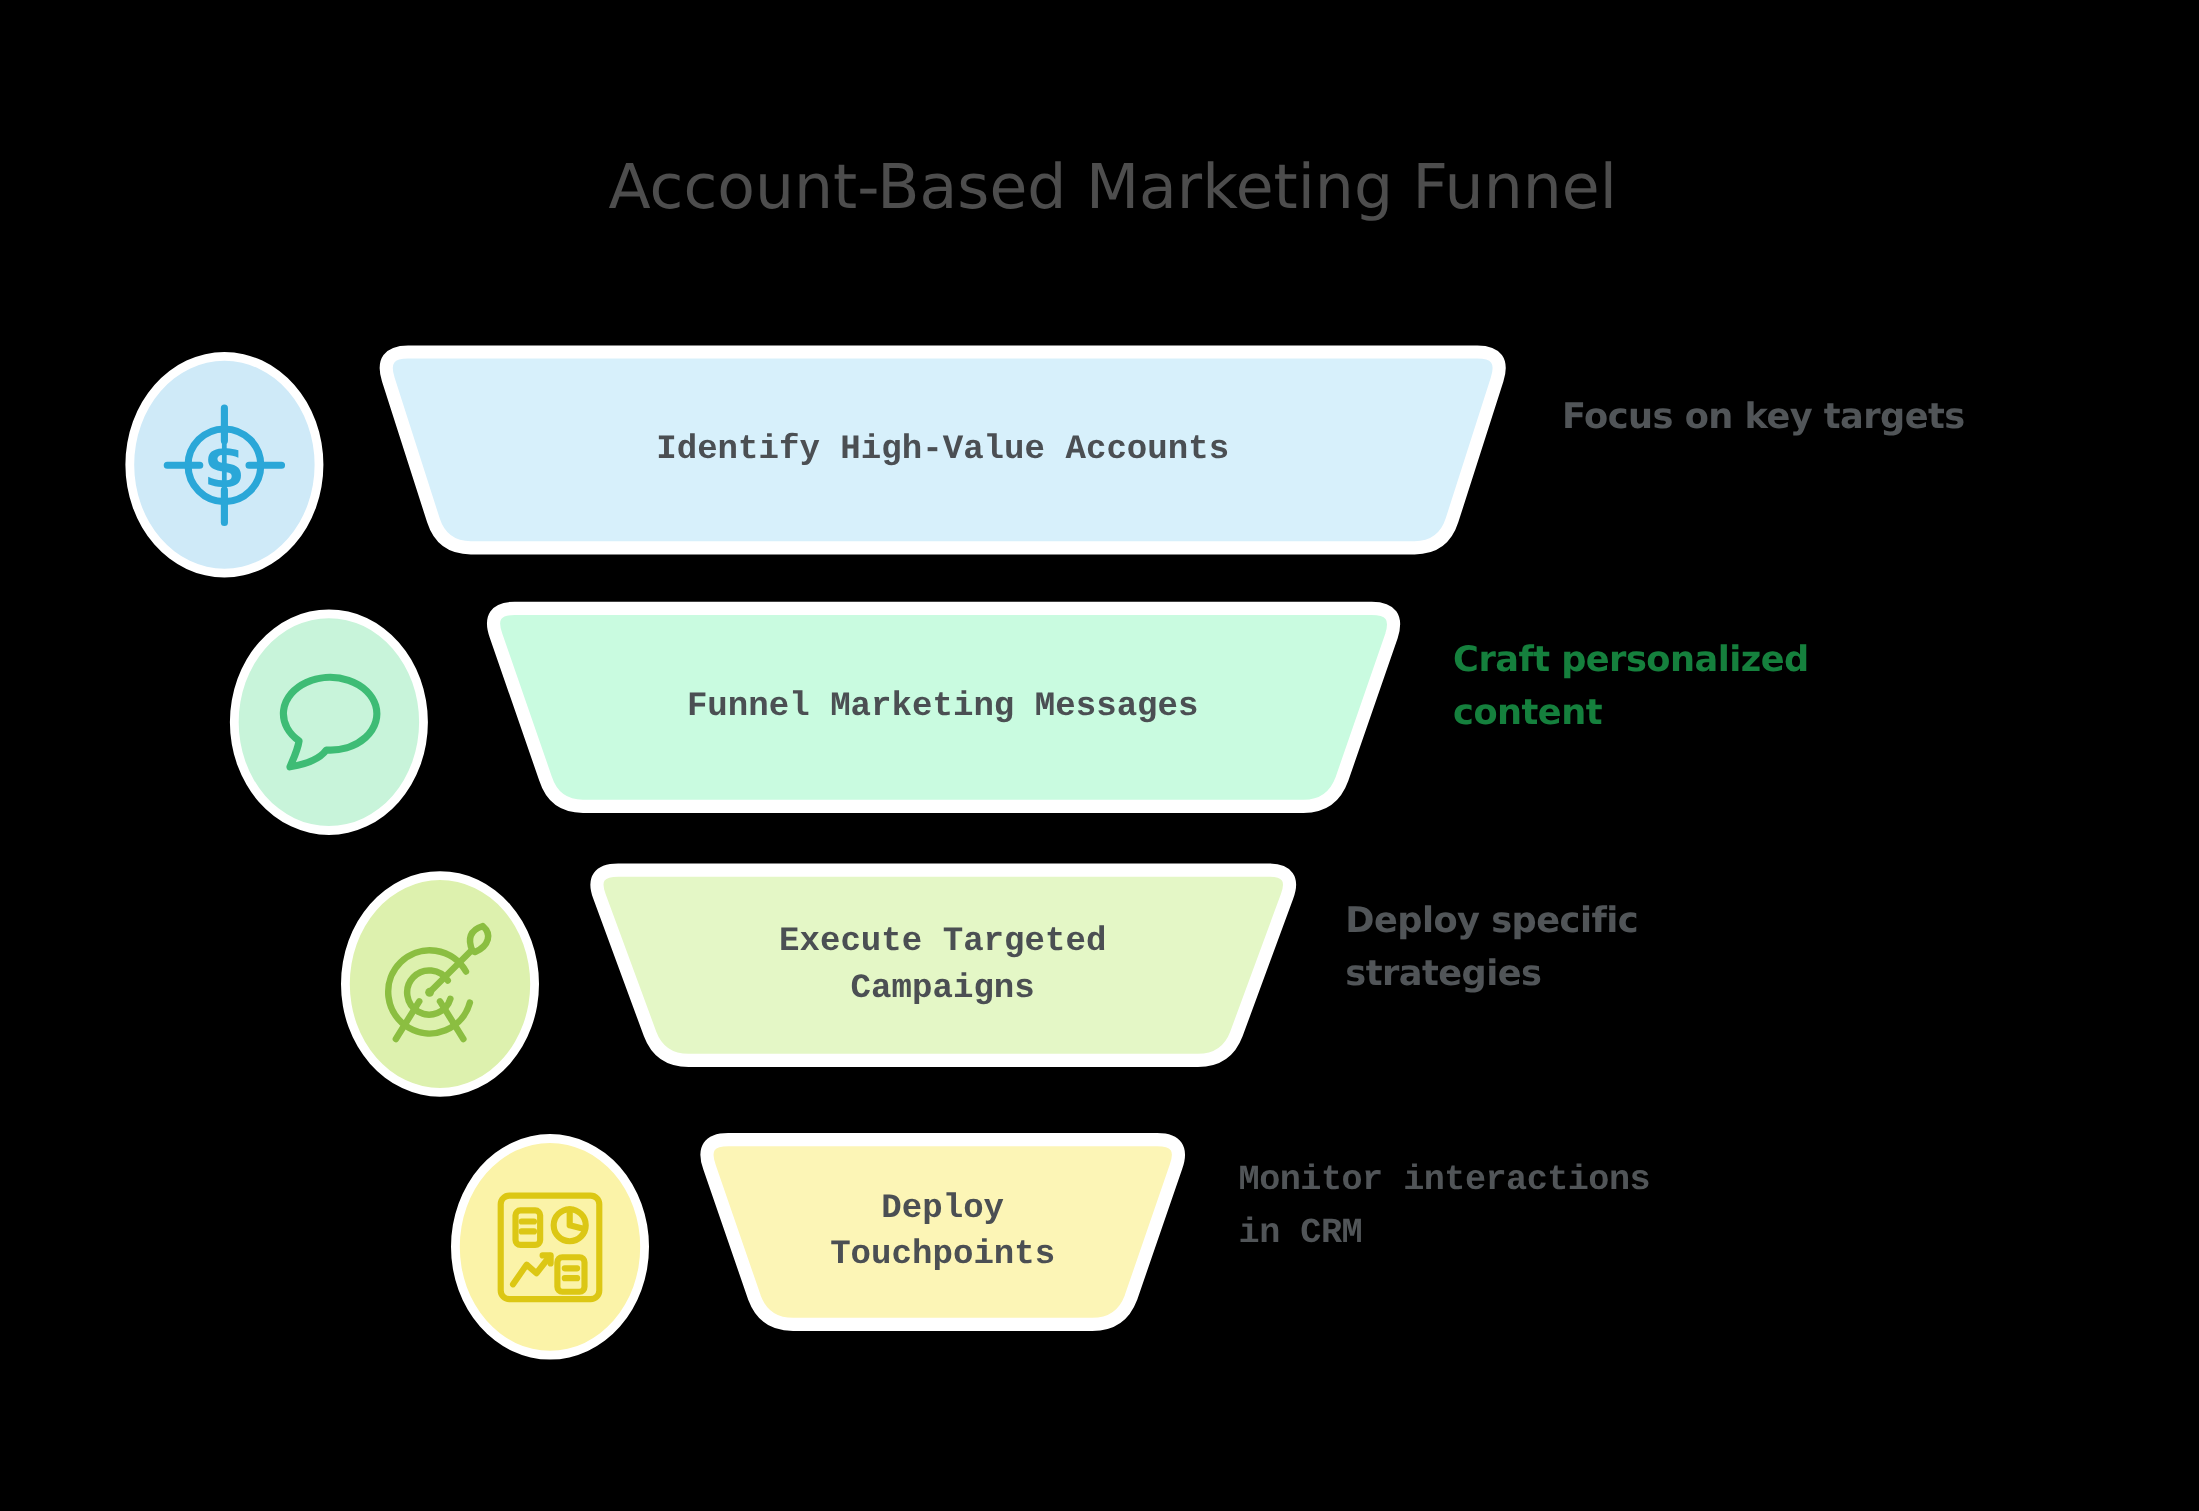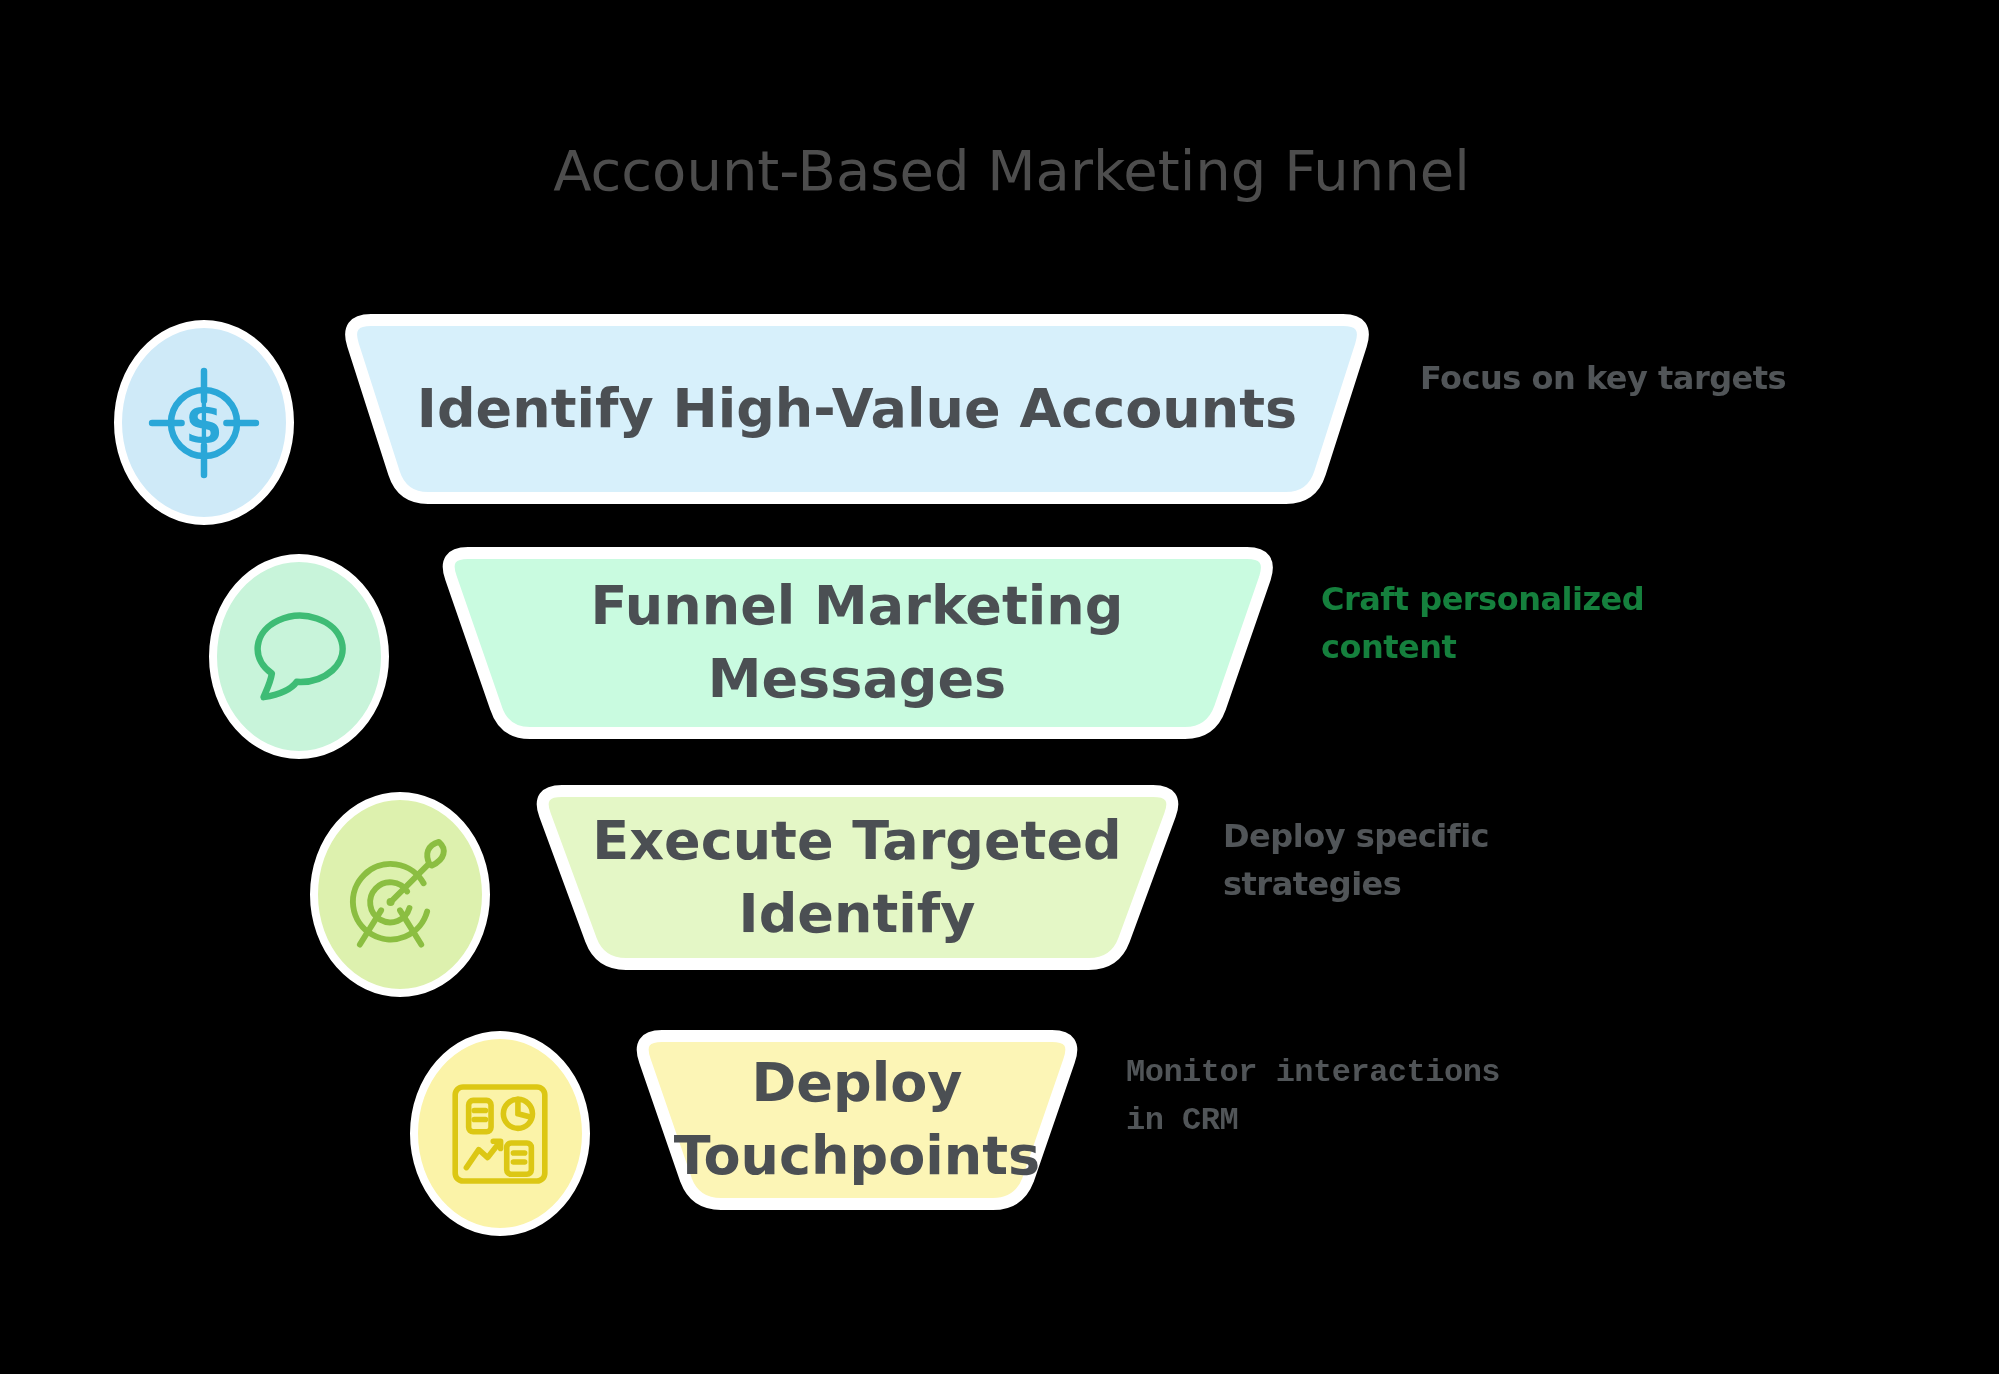--- a/index.html
+++ b/index.html
@@ -7,22 +7,23 @@
     position:relative;width:1999px;height:1374px;overflow:hidden;
     font-family:"DejaVu Sans","Liberation Sans",sans-serif;
   }
   .title{
     position:absolute;left:12px;top:138px;width:100%;margin:0;
     text-align:center;font-size:56px;font-weight:400;letter-spacing:0px;
   }
   .trap{position:absolute;}
   .stage-label{
     position:absolute;display:flex;align-items:center;justify-content:center;
-    text-align:center;font-size:54px;font-weight:700;line-height:1.35;
+    text-align:center;font-size:31px;font-weight:700;line-height:1.35;
     white-space:pre-line;
+    font-family:Liberation Mono, monospace;
   }
   .icon-bubble{
     position:absolute;width:180px;height:205px;box-sizing:border-box;
     border:8px solid #ffffff;border-radius:50%;
     display:flex;align-items:center;justify-content:center;
   }
   .note{
     position:absolute;font-size:32px;font-weight:700;line-height:48px;
     white-space:pre-line;letter-spacing:-0.5px;
   }
@@ -65,21 +66,21 @@
     </div>
     <div class="note" style="left: 1321px; top: 575px; color: #15803d;">Craft personalized
 content</div>
   </section>
 
   <section>
     <svg class="trap" style="left:524px;top:779px" width="667" height="197" viewBox="0 0 667 197">
       <path d="M 38 12 H 629 Q 655 12 646 36 L 600 161 Q 591 185 565 185 H 102 Q 76 185 67 161 L 21 36 Q 12 12 38 12 Z" stroke-width="12" stroke-linejoin="round" fill="#e4f7c6" stroke="#ffffff"></path>
     </svg>
     <div class="stage-label" style="left: 537px; top: 791px; width: 640px; height: 173px; color: rgb(75, 79, 83);">Execute Targeted
-Identify</div>
+Campaigns</div>
     <div class="icon-bubble" style="left: 310px; top: 792px; background-color: rgb(221, 241, 174);">
       <svg width="118" height="118" viewBox="0 0 100 100">
         <g fill="none" stroke-width="5" stroke-linecap="round" stroke-linejoin="round" stroke="#8bbe41">
           <path d="M 70 40 A 32 32 0 1 0 73 64"></path>
           <path d="M 56 47 A 17 17 0 1 0 58 61"></path>
           <path d="M 42 56 L 74 24"></path>
           <path d="M 75 24 C 71 15 73 8 83 5 C 90 11 88 20 77 25 Z"></path>
           <path d="M 16 92 L 34 63 M 68 92 L 50 63"></path>
         </g>
         <circle cx="42" cy="56" r="3.4" stroke="none" fill="#8bbe41"></circle>

